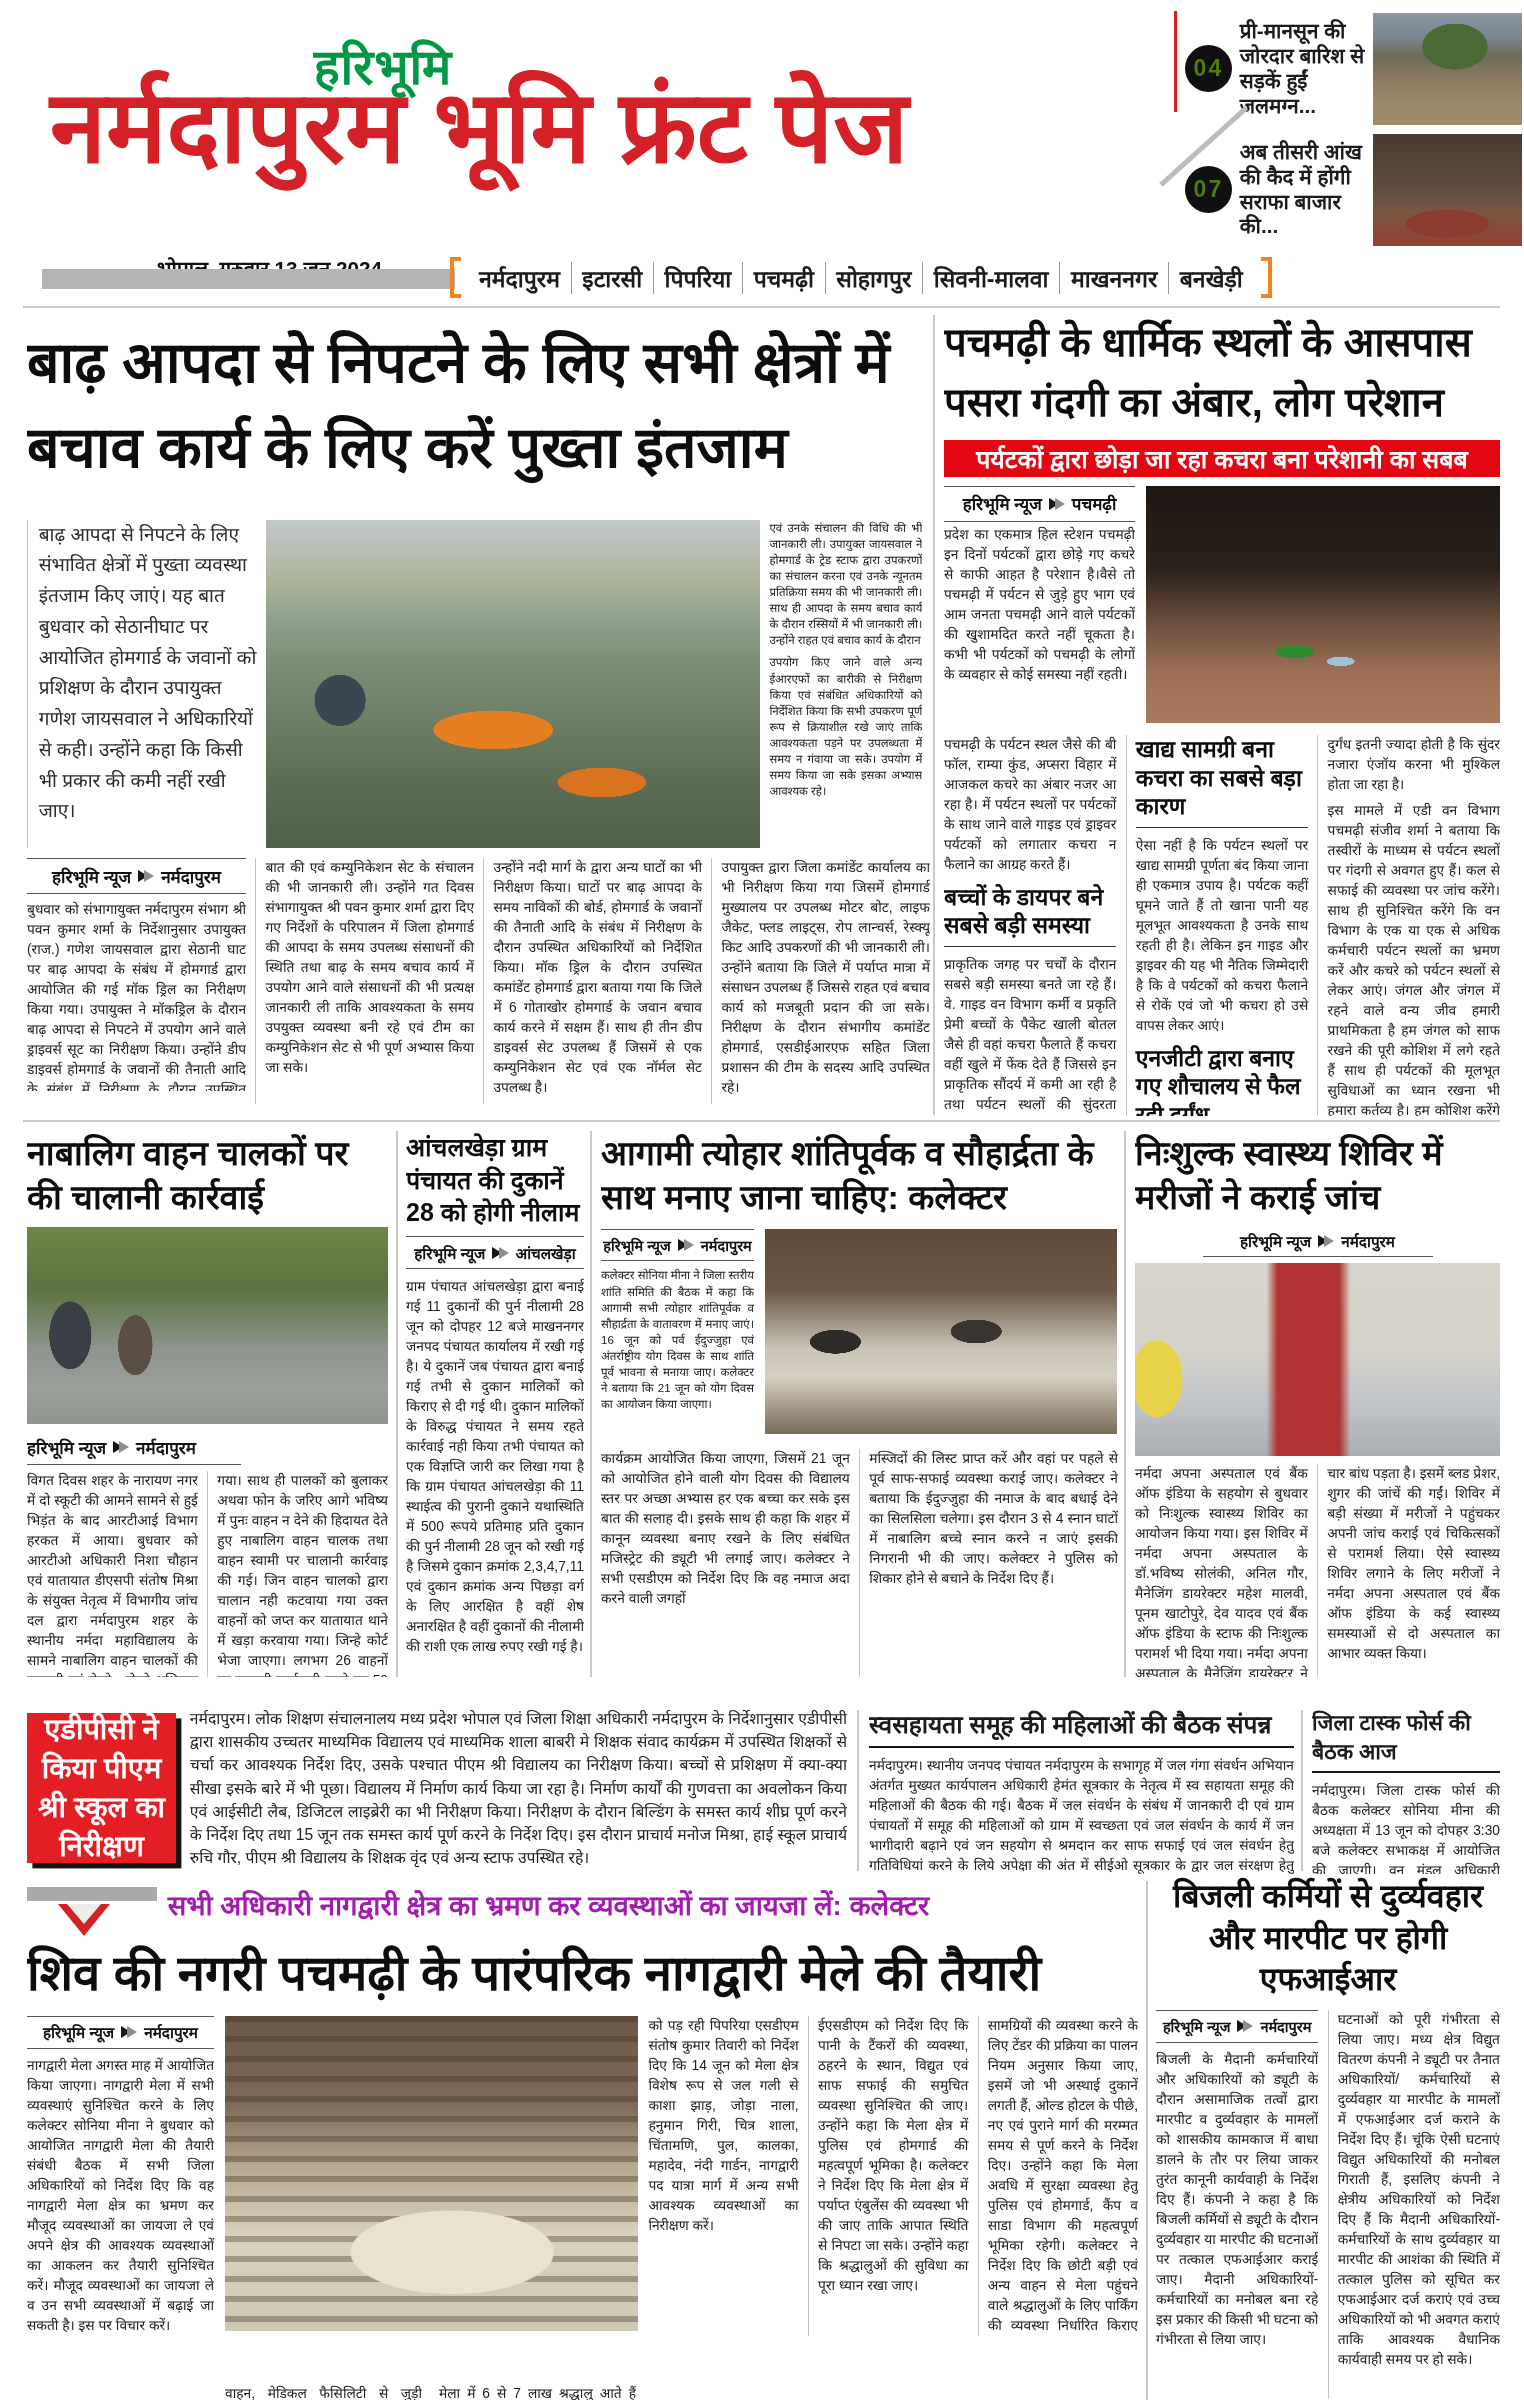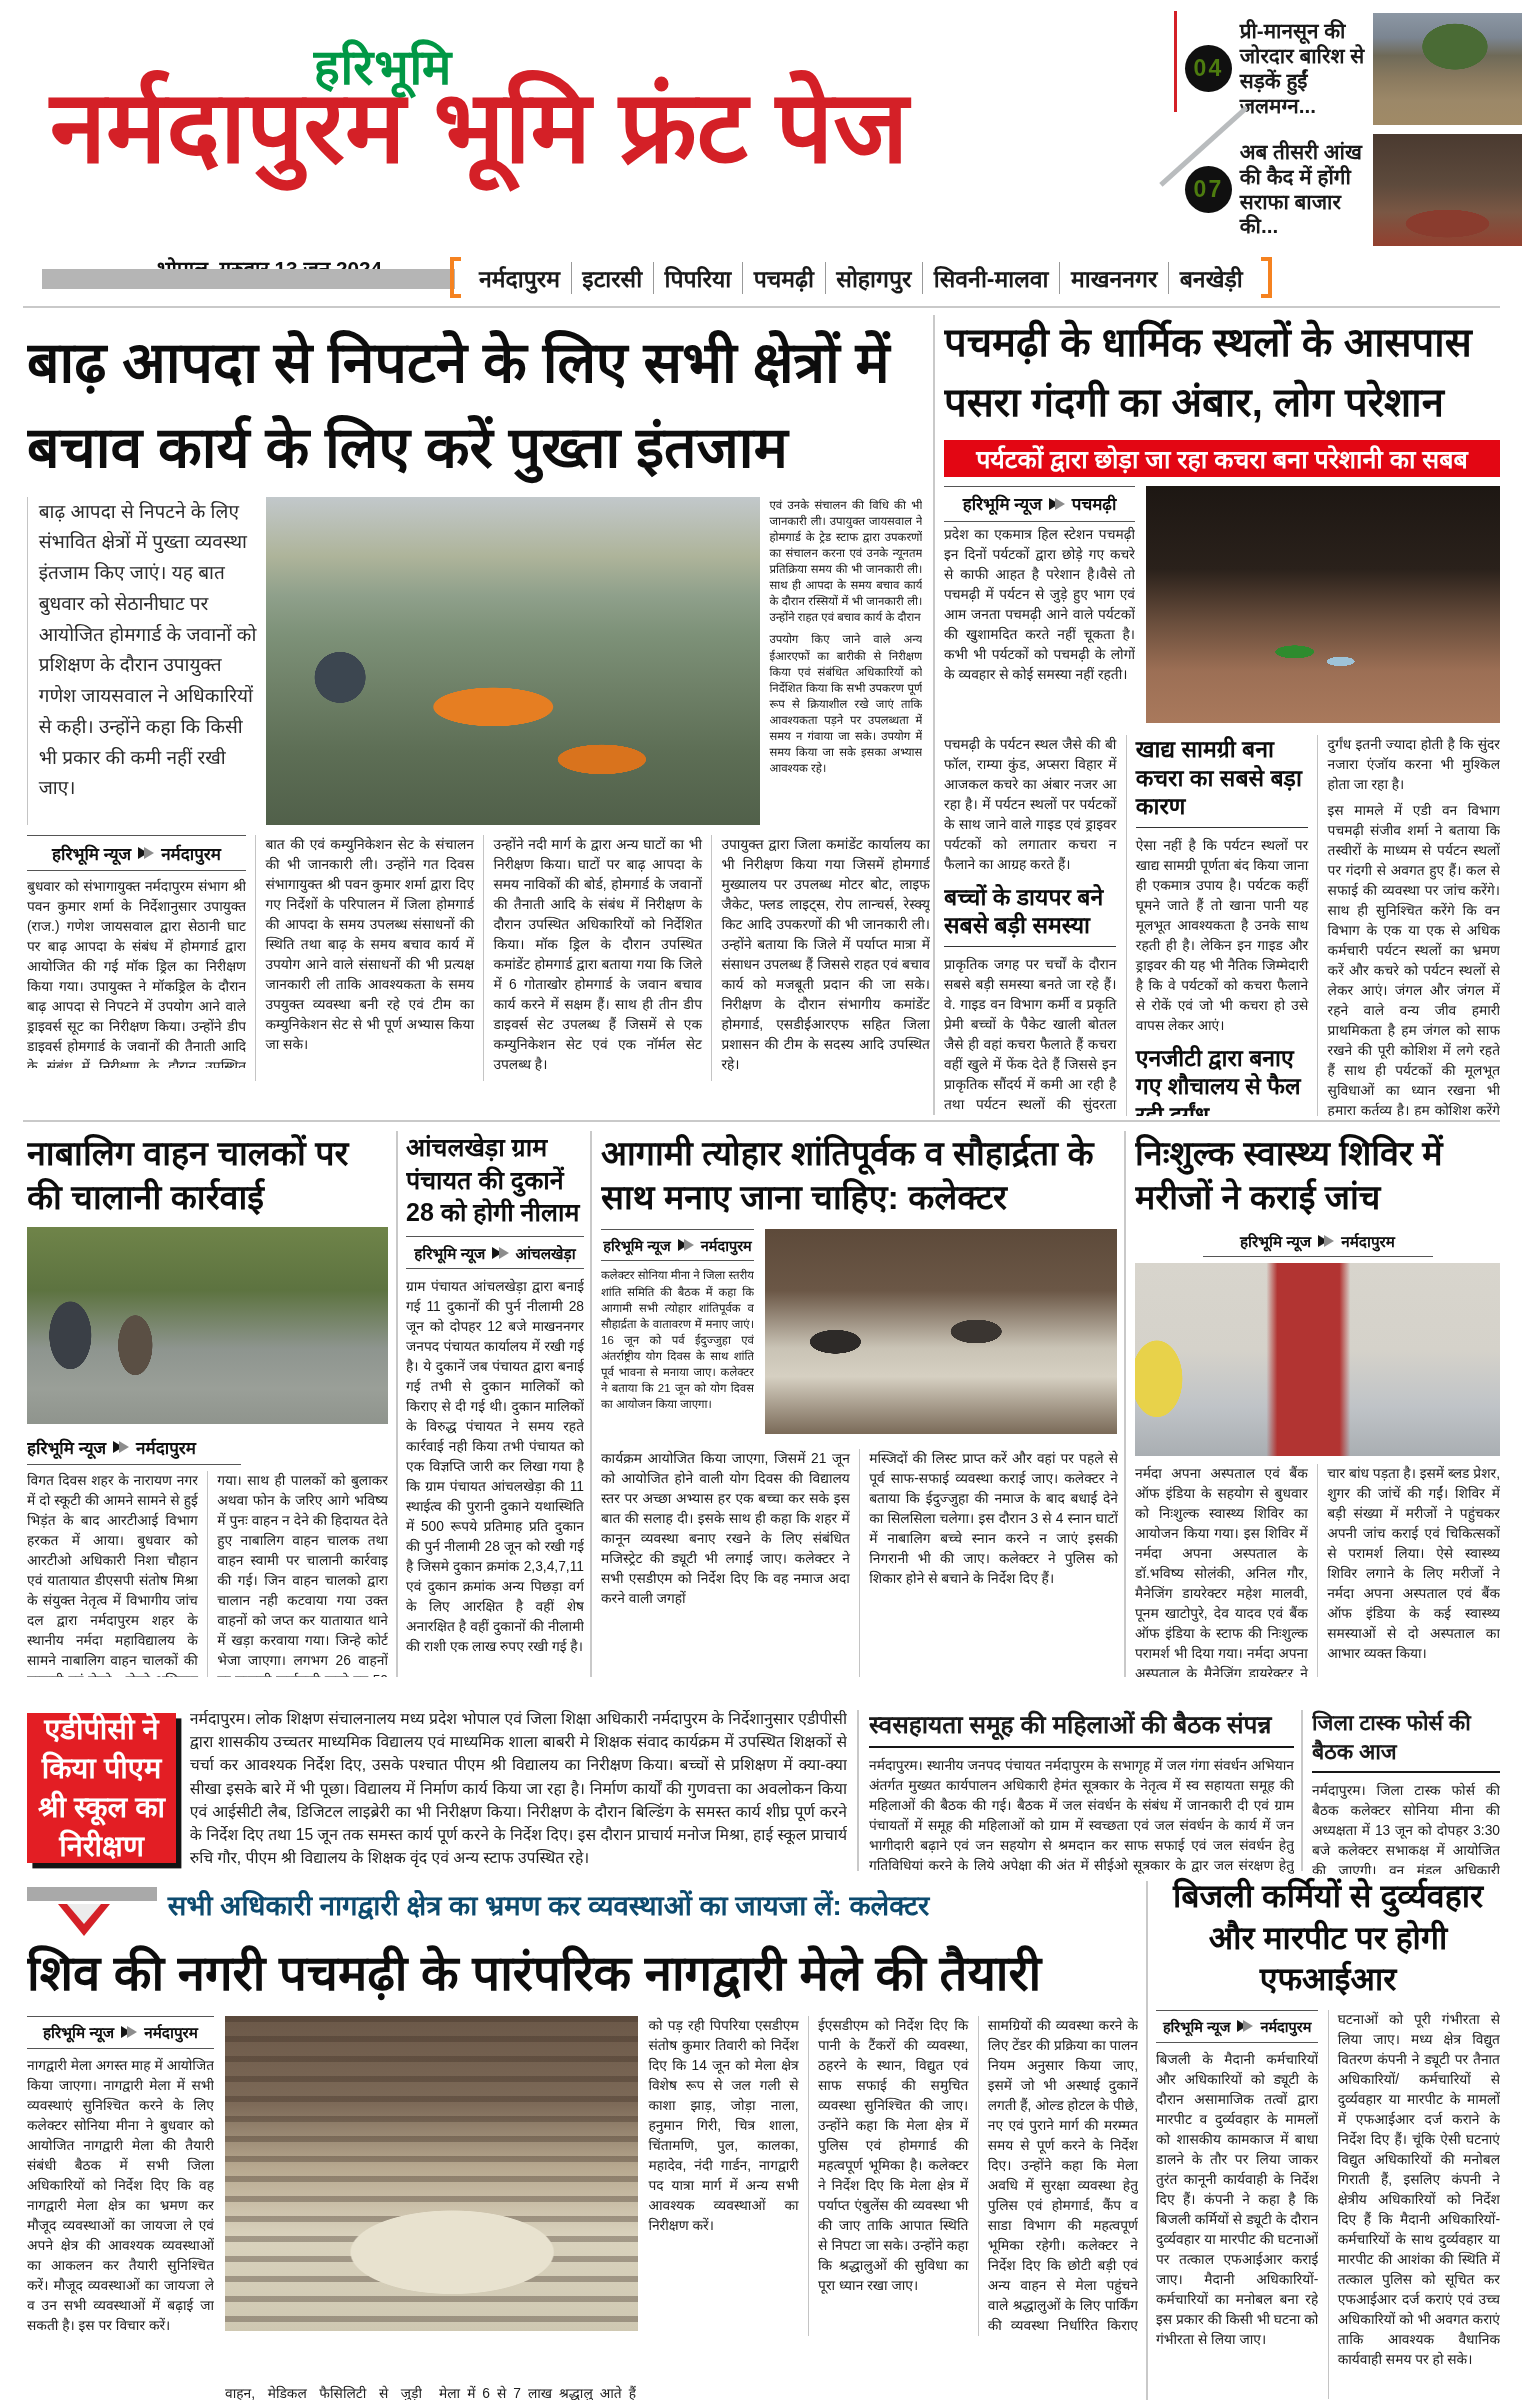--- a/index.html
+++ b/index.html
@@ -50,21 +50,21 @@
            padding-bottom:6.1px;margin:7.7px 0 7.7px 0;}
   .cols{display:flex;}
   .cols > .col + .col{border-left:0.8px solid #c4c4c4;}
   .col{box-sizing:border-box;padding:0 9.2px;flex:1;}
   .col:first-child{padding-left:0;}
   .col:last-child{padding-right:0;}
   
   .redbox{background:#e31e24;color:#fff;font-weight:800;font-size:29px;line-height:1.35;text-align:center;
           display:flex;align-items:center;justify-content:center;box-shadow:5.4px 5.4px 0 #141414;padding:7.7px;box-sizing:border-box;}
   .brief-h{font-weight:800;font-size:24.5px;border-bottom:2.3px solid #161616;padding-bottom:6.1px;margin-bottom:7.7px;}
-  .red-kicker{color:#0c4a6e;font-weight:800;font-size:27.5px;line-height:1.2;}
+  .red-kicker{color:#a21caf;font-weight:800;font-size:27.5px;line-height:1.2;}
   .arrowmark{position:relative;width:130px;height:60px;}
   .arrowmark .bar{position:absolute;left:0;top:6.1px;width:130px;height:13.8px;background:#a9a9a9;}
   .arrowmark .vred{position:absolute;left:31px;top:23px;width:0;height:0;border-left:26px solid transparent;
                    border-right:26px solid transparent;border-top:32px solid #d42027;}
   .arrowmark .vgray{position:absolute;left:40px;top:23px;width:0;height:0;border-left:17px solid transparent;
                     border-right:17px solid transparent;border-top:20.7px solid #ececec;}
 </style>
 </head>
 <body>
 
@@ -101,21 +101,21 @@
     <span class="nav-item">सिवनी-मालवा</span>
     <span class="nav-item">माखननगर</span>
     <span class="nav-item">बनखेड़ी</span>
   </div>
   <div class="bracket r"></div>
 </div>
 <div class="abs rule-h" style="left:23px;top:306px;width:1477px;height:1.5px;"></div>
 
 <div class="abs clip" style="left:27px;top:315px;width:903px;height:800px;">
   <div class="headline-xl" style="margin-top:4.6px;">बाढ़ आपदा से निपटने के लिए सभी क्षेत्रों में बचाव कार्य के लिए करें पुख्ता इंतजाम</div>
-  <div style="display:flex;margin-top:6px;">
+  <div style="display:flex;margin-top:29px;">
     <div class="intro-t clip" style="width:230px;height:328px;border-left:1.5px solid #c4c4c4;padding-left:10.7px;box-sizing:border-box;">बाढ़ आपदा से निपटने के लिए संभावित क्षेत्रों में पुख्ता व्यवस्था इंतजाम किए जाएं। यह बात बुधवार को सेठानीघाट पर आयोजित होमगार्ड के जवानों को प्रशिक्षण के दौरान उपायुक्त गणेश जायसवाल ने अधिकारियों से कही। उन्होंने कहा कि किसी भी प्रकार की कमी नहीं रखी जाए।</div>
     <div class="photo" style="width:494px;height:328px;margin:0 9.2px;flex:0 0 auto;background:
         radial-gradient(ellipse 99px 32px at 46% 64%, #e67e22 0 60%, transparent 61%),
         radial-gradient(ellipse 73px 24.5px at 68% 80%, #d9731d 0 60%, transparent 61%),
         radial-gradient(ellipse 46px 46px at 15% 55%, #3c4650 0 55%, transparent 56%),
         linear-gradient(180deg,#c2c8cb 0%,#aeb49a 18%,#8fa08b 30%,#7d9178 42%,#6f8168 58%,#5d6e55 78%,#51604a 100%);"></div>
     <div class="clip" style="width:153px;height:328px;">
       <div class="body-xs">एवं उनके संचालन की विधि की भी जानकारी ली। उपायुक्त जायसवाल ने होमगार्ड के ट्रेड स्टाफ द्वारा उपकरणों का संचालन करना एवं उनके न्यूनतम प्रतिक्रिया समय की भी जानकारी ली। साथ ही आपदा के समय बचाव कार्य के दौरान रस्सियों में भी जानकारी ली। उन्होंने राहत एवं बचाव कार्य के दौरान</div>
       <div class="body-xs" style="margin-top:6.1px;">उपयोग किए जाने वाले अन्य ईआरएफों का बारीकी से निरीक्षण किया एवं संबंधित अधिकारियों को निर्देशित किया कि सभी उपकरण पूर्ण रूप से क्रियाशील रखे जाएं ताकि आवश्यकता पड़ने पर उपलब्धता में समय न गंवाया जा सके। उपयोग में समय किया जा सके इसका अभ्यास आवश्यक रहे।</div>
     </div>

